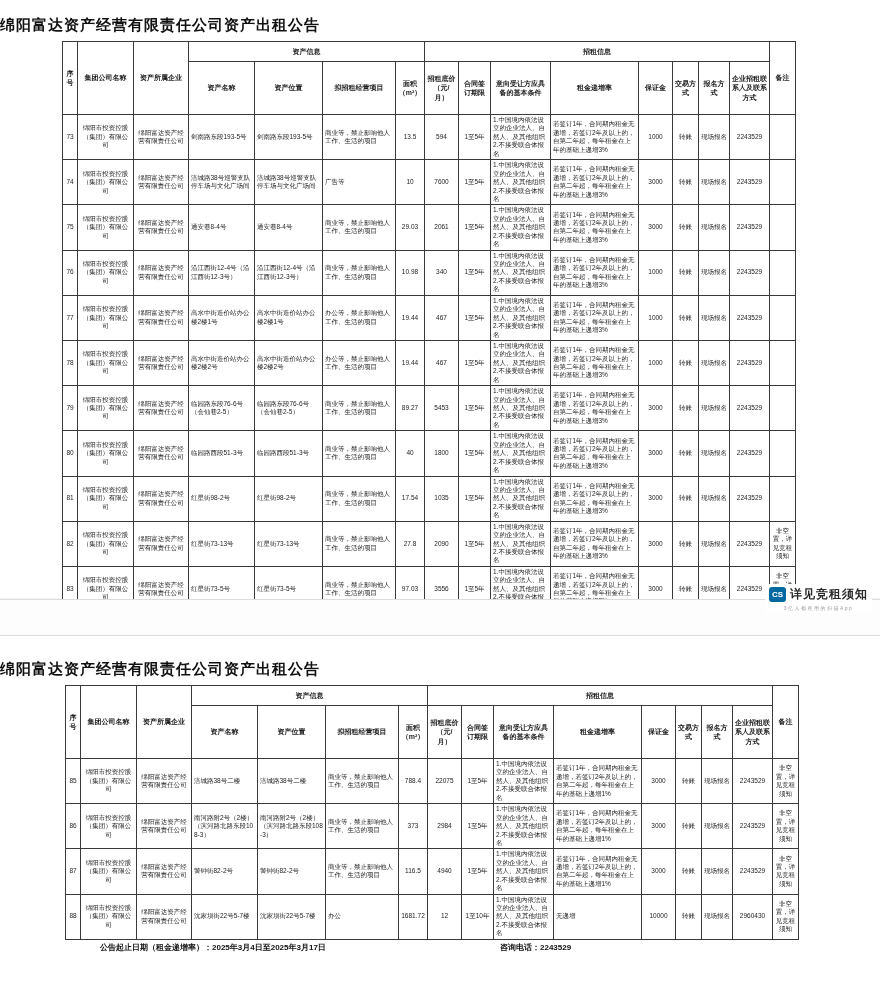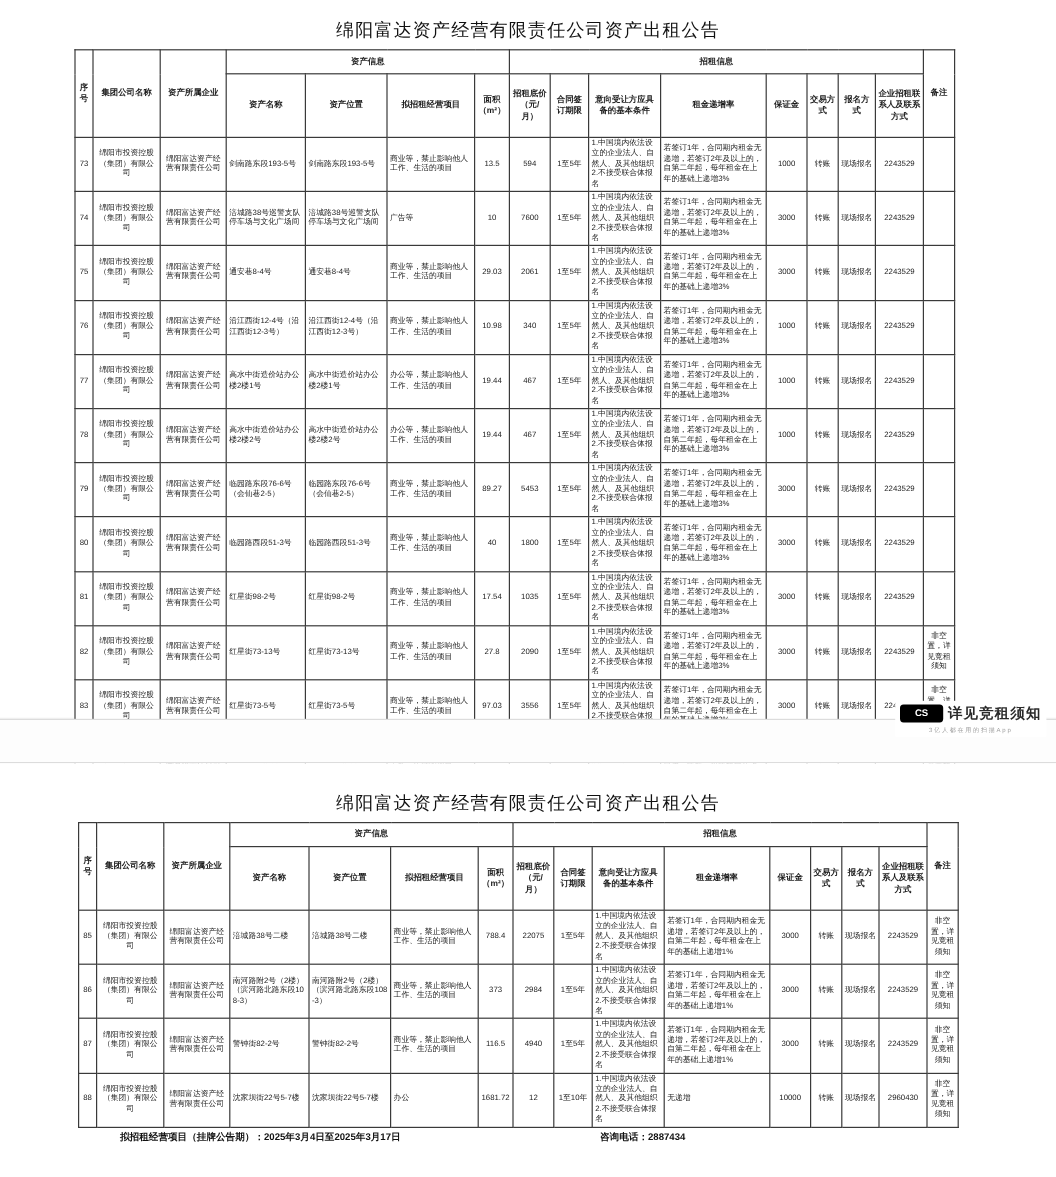--- a/index.html
+++ b/index.html
@@ -10,21 +10,21 @@
     color:#1c1c1c;
   }
   .page{position:absolute;left:0;width:880px;background:#ffffff;}
   #page1{top:0;height:598px;}
   #page2{top:636px;height:345px;}
   .sep{position:absolute;left:0;width:880px;height:1px;background:#dcdcdc;}
   #sep1{top:599px;} #sep2{top:635px;}
   .gap{position:absolute;left:0;top:600px;width:880px;height:35px;background:#fdfdfd;}
 
   .doc-title{
-    text-align:center;font-weight:normal;font-size:15px;letter-spacing:1px;
+    text-align:left;font-weight:bold;font-size:15px;letter-spacing:1px;
     padding-top:16px;margin:0 0 6px 0;color:#111;
   }
   table.announce{
     border-collapse:collapse;table-layout:fixed;margin-left:62px;background:#fff;
   }
   table.announce th, table.announce td{
     border:1px solid #3a3a3a;padding:1px 2px;vertical-align:middle;
     font-size:6.5px;line-height:1.3;color:#1c1c1c;word-break:break-all;
   }
   table.announce th{font-weight:bold;font-size:7px;text-align:center;}
@@ -33,21 +33,21 @@
   td{text-align:center;}
   .cell-name,.cell-location,.cell-project,.cell-increase{text-align:left;}
   .cell-condition{text-align:left;white-space:pre-line;}
   .cell-area,.cell-price{font-size:6.8px;}
   tbody tr{height:37px;}
 
   .watermark{position:absolute;top:584px;right:8px;text-align:center;background:#fff;padding:2px 4px;z-index:5;}
   .wm-row{display:flex;align-items:center;justify-content:center;gap:4px;}
   .wm-badge{
     display:inline-flex;align-items:center;justify-content:center;
-    width:36px;height:15px;border-radius:3px;background:#000000;
+    width:17px;height:15px;border-radius:3px;background:#0369a1;
     color:#fff;font-weight:bold;font-size:8px;
   }
   .wm-name{font-weight:bold;font-size:12px;color:#2a2a2a;letter-spacing:1px;}
   .wm-tagline{font-size:5px;color:#9a9a9a;letter-spacing:1.5px;margin-top:2px;}
 
   .footer-line{position:absolute;top:306px;font-size:8px;font-weight:bold;color:#111;}
   #footer-dates{left:100px;}
   #footer-phone{left:500px;}
 </style>
 </head>
@@ -461,15 +461,15 @@
           <td class="cell-increase">无递增</td>
           <td class="cell-deposit">10000</td>
           <td class="cell-trade">转账</td>
           <td class="cell-signup">现场报名</td>
           <td class="cell-contact">2960430</td>
           <td class="cell-remark">非空置，详见竞租须知</td>
         </tr>
       </tbody>
   </table>
 
-  <div class="footer-line" id="footer-dates">拟招租经营项目（挂牌公告期）：2025年3月4日至2025年3月17日</div>
-  <div class="footer-line" id="footer-phone">咨询电话：2887434</div>
+  <div class="footer-line" id="footer-dates">公告起止日期（租金递增率）：2025年3月4日至2025年3月17日</div>
+  <div class="footer-line" id="footer-phone">咨询电话：2243529</div>
 </div>
 
 </body></html>

